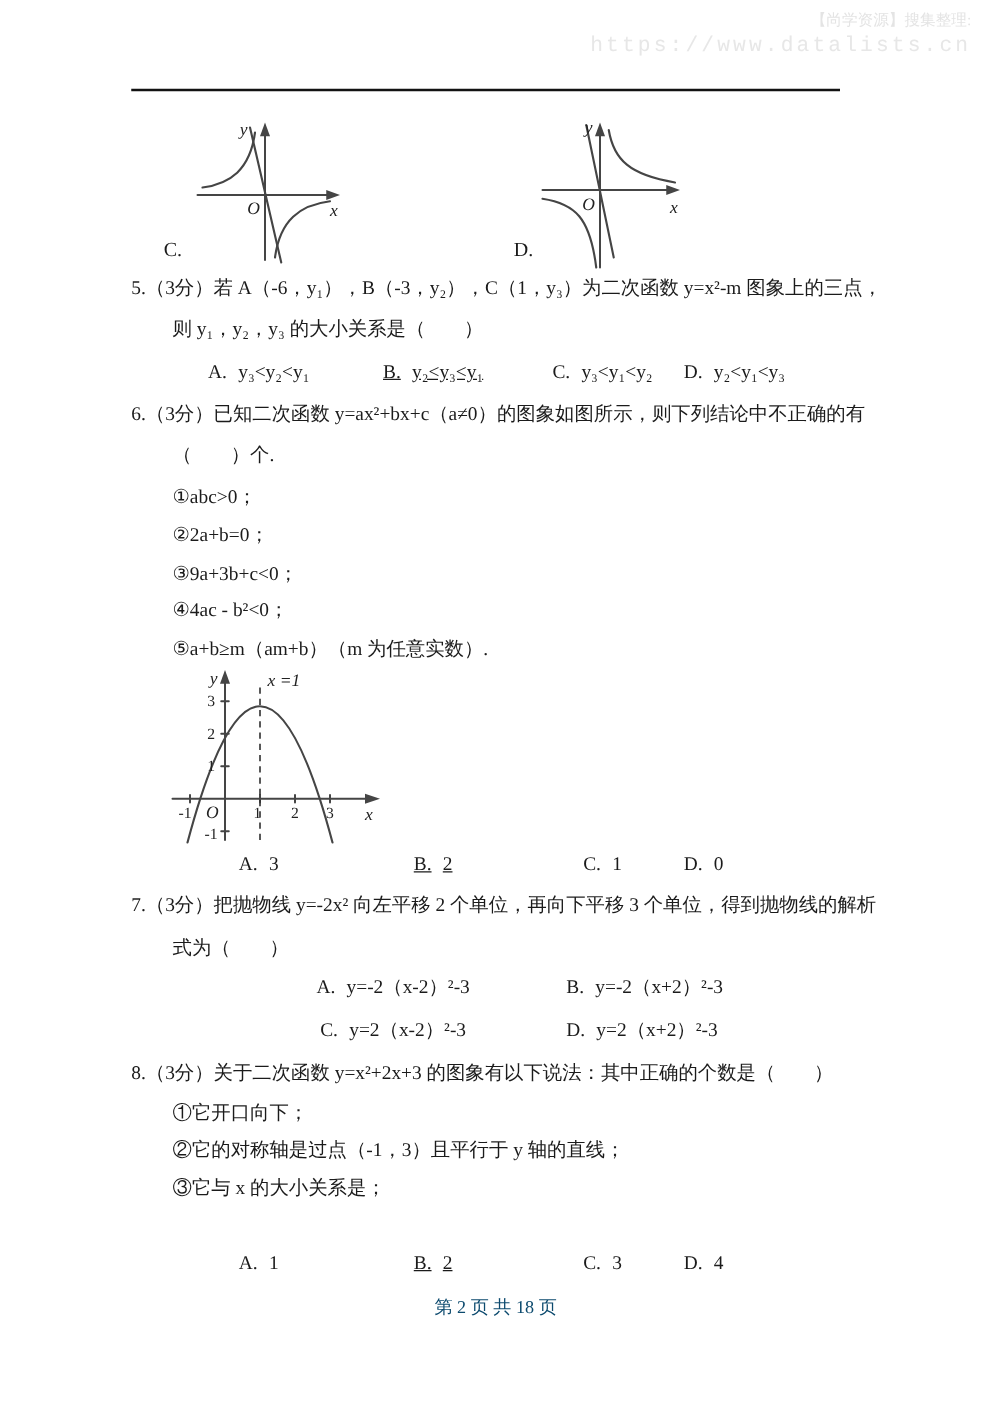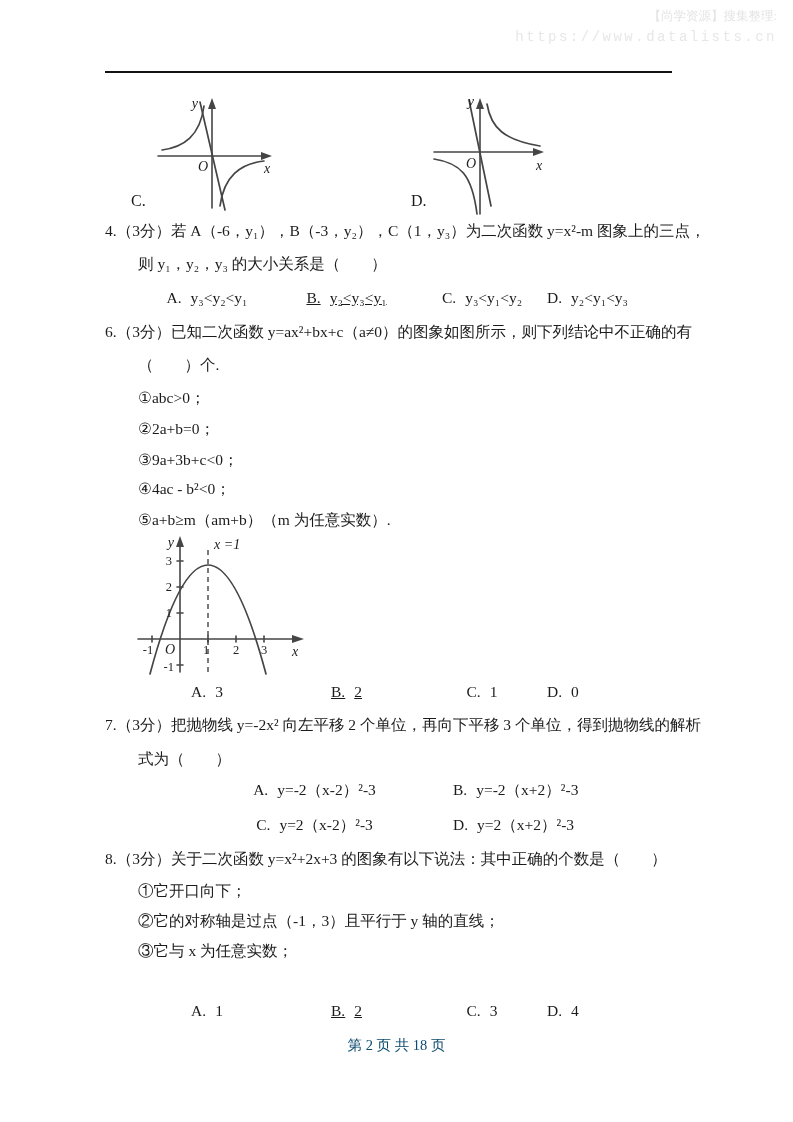--- a/index.html
+++ b/index.html
@@ -2,21 +2,21 @@
 <html><head>
 <meta charset="utf-8">
 <style>
   html,body{margin:0;padding:0;background:#ffffff;}
   .page{position:relative;width:785px;height:1122px;background:#fff;overflow:hidden;
         font-family:"Liberation Serif","DejaVu Serif",serif;color:#1b1b1b;font-size:15.5px;}
   .abs{position:absolute;white-space:nowrap;line-height:22px;}
   .watermark{position:absolute;top:6px;right:8px;text-align:right;color:#e4e4e4;
              font-size:12.5px;line-height:21px;}
   .watermark .url{font-family:"Liberation Mono","DejaVu Sans Mono",monospace;
-                  letter-spacing:2.5px;font-size:14px;color:#e7e7e7;}
+                  letter-spacing:2.5px;font-size:17px;color:#e7e7e7;}
   .rule{position:absolute;left:105px;top:71px;width:567px;height:2px;background:#121212;}
   .glabel{font-size:16px;}
   .optrow{display:flex;text-align:center;}
   .opt{display:inline-block;}
   .w138{width:138px;} .w141{width:141px;text-decoration:underline;} .w130{width:130px;} .w277{width:277px;margin-left:38px;}
   .olabel{margin-right:9px;}
   .footer{position:absolute;left:0;top:1036px;width:793px;text-align:center;
           font-size:14.5px;color:#0c4a6e;}
   svg{position:absolute;overflow:visible;}
   svg .ax{stroke:#454545;stroke-width:1.6;fill:none;stroke-linecap:round;}
@@ -60,21 +60,21 @@
     <line class="ax" x1="50" y1="122" x2="50" y2="14"></line>
     <polygon class="ah" points="50,6 46,17 54,17"></polygon>
     <path class="cv" d="M 57 12 C 61 36, 74 48, 110 54"></path>
     <path class="cv" d="M 4 67 C 30 71, 42 82, 47 122"></path>
     <line class="cv" x1="39" y1="8" x2="61" y2="114"></line>
     <text class="it" x="44" y="14" text-anchor="end">y</text>
     <text class="it" x="46" y="76" text-anchor="end">O</text>
     <text class="it" x="106" y="78">x</text>
   </svg>
 
-  <div class="abs" style="left:105px;top:220px">4.（3分）若 A（-6，y₁），B（-3，y₂），C（1，y₃）为二次函数 y=x²-m 图象上的三点，</div>
+  <div class="abs" style="left:105px;top:220px">5.（3分）若 A（-6，y₁），B（-3，y₂），C（1，y₃）为二次函数 y=x²-m 图象上的三点，</div>
   <div class="abs" style="left:138px;top:253px">则 y₁，y₂，y₃ 的大小关系是（　　）</div>
   <div class="abs optrow" style="left:138px;top:287px">
     <span class="opt w138"><span class="olabel">A.</span><span>y₃&lt;y₂&lt;y₁</span></span>
     <span class="opt w141"><span class="olabel">B.</span><span>y₂&lt;y₃&lt;y₁</span></span>
     <span class="opt w130"><span class="olabel">C.</span><span>y₃&lt;y₁&lt;y₂</span></span>
     <span class="opt"><span class="olabel">D.</span><span>y₂&lt;y₁&lt;y₃</span></span>
   </div>
 
   <div class="abs" style="left:105px;top:321px">6.（3分）已知二次函数 y=ax²+bx+c（a≠0）的图象如图所示，则下列结论中不正确的有</div>
   <div class="abs" style="left:138px;top:354px">（　　）个.</div>
@@ -131,21 +131,21 @@
     <span class="opt"><span class="olabel">B.</span><span>y=-2（x+2）²-3</span></span>
   </div>
   <div class="abs optrow" style="left:138px;top:814px">
     <span class="opt w277"><span class="olabel">C.</span><span>y=2（x-2）²-3</span></span>
     <span class="opt"><span class="olabel">D.</span><span>y=2（x+2）²-3</span></span>
   </div>
 
   <div class="abs" style="left:105px;top:848px">8.（3分）关于二次函数 y=x²+2x+3 的图象有以下说法：其中正确的个数是（　　）</div>
   <div class="abs" style="left:138px;top:880px">①它开口向下；</div>
   <div class="abs" style="left:138px;top:910px">②它的对称轴是过点（-1，3）且平行于 y 轴的直线；</div>
-  <div class="abs" style="left:138px;top:940px">③它与 x 为任意实数；</div>
+  <div class="abs" style="left:138px;top:940px">③它与 x 的大小关系是；</div>
   <div class="abs optrow" style="left:138px;top:1000px">
     <span class="opt w138"><span class="olabel">A.</span><span>1</span></span>
     <span class="opt w141"><span class="olabel">B.</span><span>2</span></span>
     <span class="opt w130"><span class="olabel">C.</span><span>3</span></span>
     <span class="opt"><span class="olabel">D.</span><span>4</span></span>
   </div>
 
   <div class="footer">第 2 页 共 18 页</div>
 
 </div>

